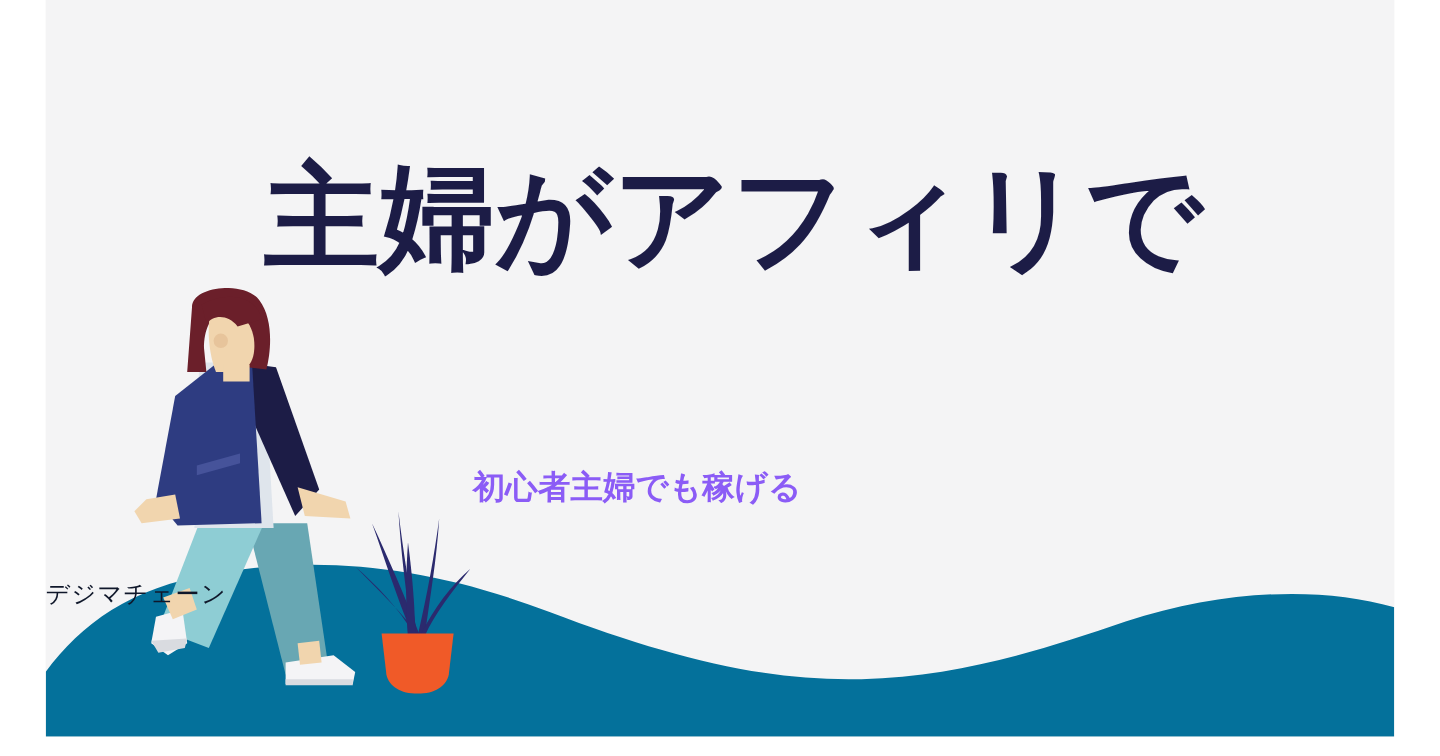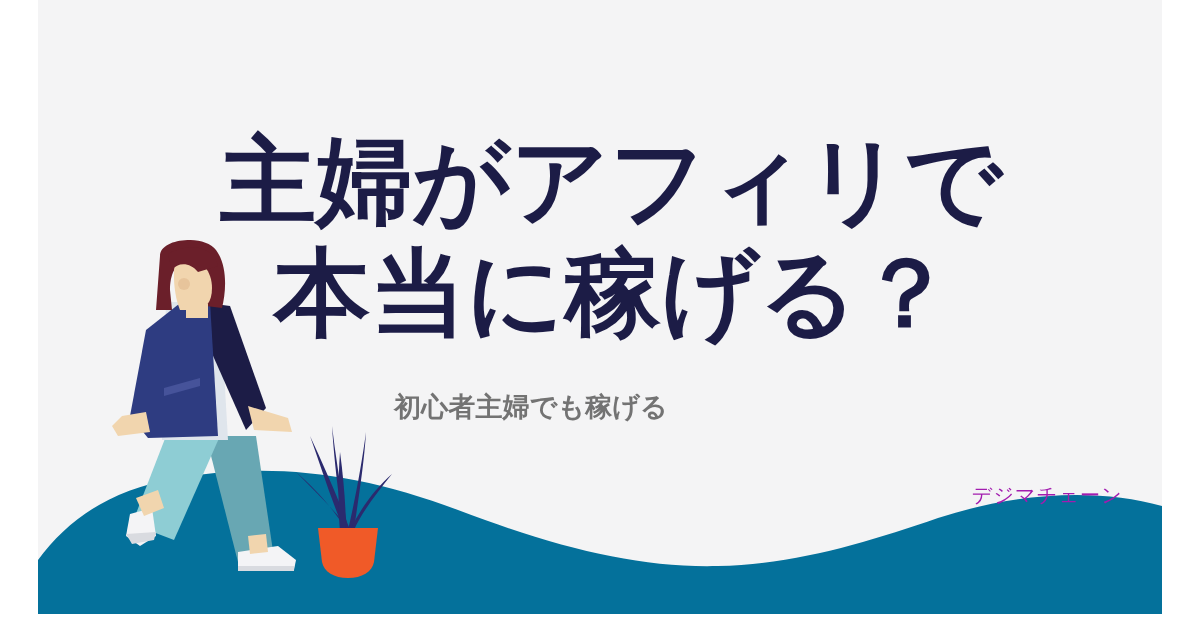--- a/index.html
+++ b/index.html
@@ -65,43 +65,43 @@
   }
   .title-line.l1 { text-align: left;  padding-left: 0px; }
   .title-line.l2 { text-align: left;  padding-left: 54px; }
 
   
   #subtitle {
     position: absolute;
     left: 318px;
     top: 386px;
     width: 790px;
-    color: #737373;
+    color: #8b5cf6;
     font-family: "DejaVu Sans", "Liberation Sans", sans-serif;
     font-weight: 700;
     z-index: 5;
   }
   .sub-line {
     display: block;
     white-space: nowrap;
     font-size: 27px;
     line-height: 42px;
     letter-spacing: 0.005em;
   }
   .sub-line.s1 { padding-left: 38px; }
   .sub-line.s2 { padding-left: 92px; }
 
   
   #attribution {
     position: absolute;
     left: 0px;
     top: 482px;
     width: 1085px;
-    text-align: right;
-    color: #a21caf;
+    text-align: left;
+    color: #0f172a;
     font-family: "DejaVu Sans", "Liberation Sans", sans-serif;
     font-size: 20px;
     font-weight: 400;
     letter-spacing: 0.06em;
     z-index: 5;
   }
 
   
   #illustration {
     position: absolute;
@@ -179,21 +179,20 @@
           <path fill="#2b2a6e" d="M262,290 C 274,266 288,248 304,234 C 288,254 274,272 266,290 Z"></path>
           <path fill="#2b2a6e" d="M252,292 C 250,268 250,240 252,212 C 256,242 258,270 258,292 Z"></path>
           <path fill="#f05a28" d="M230,288 L290,288 L286,322 C 284,332 274,338 260,338 C 246,338 236,332 234,322 Z"></path>
         </g>
 
       </svg>
     </div>
 
     <div id="headline">
       <span class="title-line l1">主婦がアフィリで</span>
-      <span class="title-line l2">本当に稼げる？</span>
     </div>
 
     <div id="subtitle">
       <span class="sub-line s1">初心者主婦でも稼げる</span>
     </div>
 
     <div id="attribution">デジマチェーン</div>
 
   </div>
 </div>

